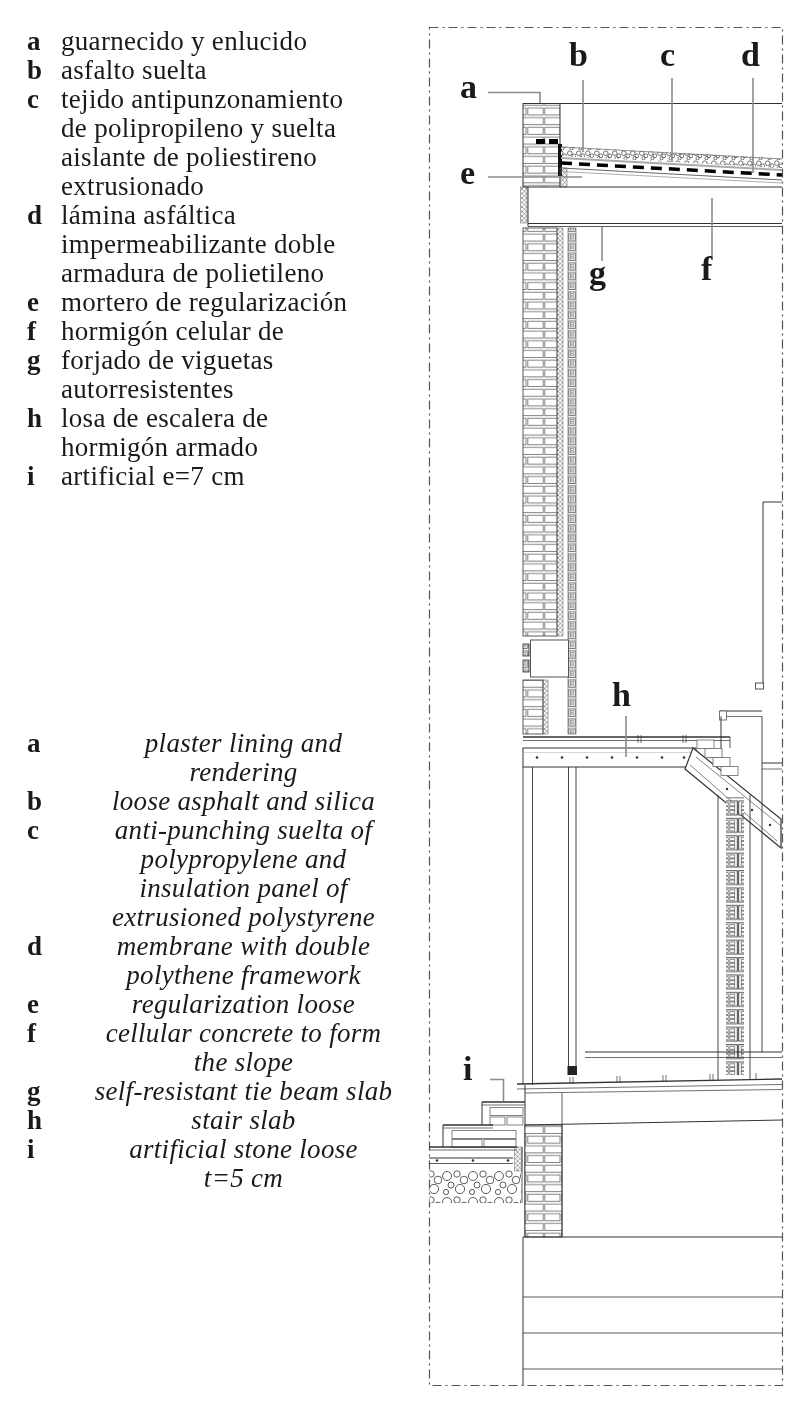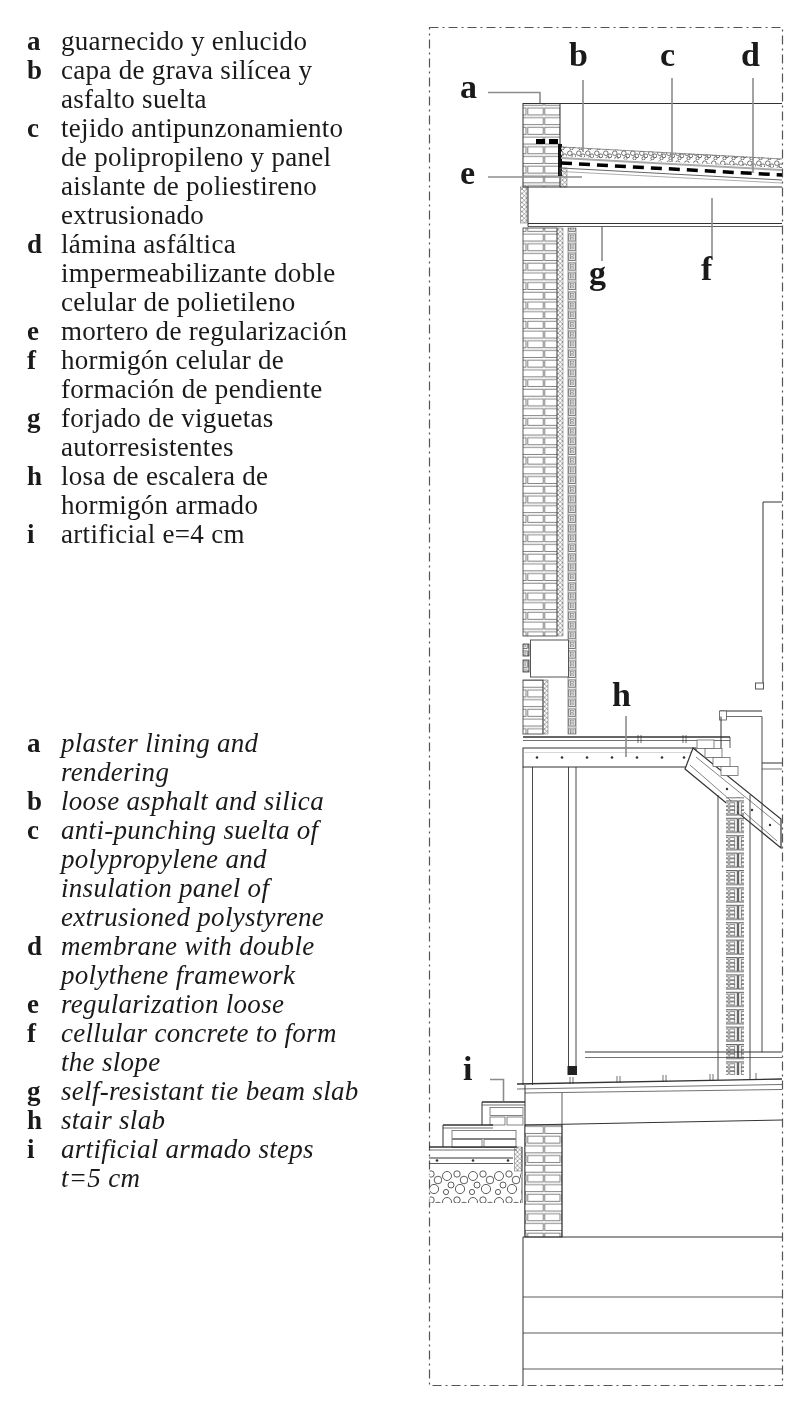--- a/index.html
+++ b/index.html
@@ -7,89 +7,87 @@
     width:806px;height:1405px;position:relative;background:#fff;
     font-family:"Liberation Serif","DejaVu Serif",serif;
     color:#1a1a1a;overflow:hidden;
   }
   .legend{position:absolute;left:22px;width:404px;font-size:27px;line-height:29px;letter-spacing:.3px;}
   .legend.es{top:27px;}
   .legend.en{top:729px;}
   .entry{display:flex;}
   .entry .letter{flex:none;width:34px;padding-left:5px;font-weight:bold;font-style:normal;}
   .entry .lines{flex:1;}
-  .legend.en .lines{font-style:italic;}
+  .legend.en .lines{font-style:italic;text-align:center;}
   .dlabel{position:absolute;font-weight:bold;font-size:34px;line-height:34px;}
   svg{position:absolute;left:0;top:0;}
 </style>
 </head>
 <body>
 
 <div class="legend es">
   <div class="entry">
     <span class="letter">a</span>
     <div class="lines">
         <div>guarnecido y enlucido</div>
       </div>
   </div>
   <div class="entry">
     <span class="letter">b</span>
     <div class="lines">
-      <div>capa de grava silícea y</div>
       <div>asfalto suelta</div>
     </div>
   </div>
   <div class="entry">
     <span class="letter">c</span>
     <div class="lines">
       <div>tejido antipunzonamiento</div>
-      <div>de polipropileno y panel</div>
+      <div>de polipropileno y suelta</div>
       <div>aislante de poliestireno</div>
       <div>extrusionado</div>
     </div>
   </div>
   <div class="entry">
     <span class="letter">d</span>
     <div class="lines">
       <div>lámina asfáltica</div>
       <div>impermeabilizante doble</div>
-      <div>celular de polietileno</div>
+      <div>armadura de polietileno</div>
     </div>
   </div>
   <div class="entry">
     <span class="letter">e</span>
     <div class="lines">
         <div>mortero de regularización</div>
       </div>
   </div>
   <div class="entry">
     <span class="letter">f</span>
     <div class="lines">
       <div>hormigón celular de</div>
-      <div>formación de pendiente</div>
     </div>
   </div>
   <div class="entry">
     <span class="letter">g</span>
     <div class="lines">
       <div>forjado de viguetas</div>
       <div>autorresistentes</div>
     </div>
   </div>
   <div class="entry">
     <span class="letter">h</span>
     <div class="lines">
       <div>losa de escalera de</div>
       <div>hormigón armado</div>
     </div>
   </div>
   <div class="entry">
     <span class="letter">i</span>
     <div class="lines">
-      <div>artificial e=4 cm</div>
+      <div>artificial e=7 cm</div>
     </div>
   </div>
 </div>
 
 <div class="legend en">
   <div class="entry">
     <span class="letter">a</span>
     <div class="lines">
       <div>plaster lining and</div>
       <div>rendering</div>
@@ -138,21 +136,21 @@
   </div>
   <div class="entry">
     <span class="letter">h</span>
     <div class="lines">
       <div>stair slab</div>
     </div>
   </div>
   <div class="entry">
     <span class="letter">i</span>
     <div class="lines">
-      <div>artificial armado steps</div>
+      <div>artificial stone loose</div>
       <div>t=5 cm</div>
     </div>
   </div>
 </div>
 
 <svg width="806" height="1405" viewBox="0 0 806 1405">
   <defs>
     <pattern id="brick" patternUnits="userSpaceOnUse" width="34" height="19.4">
       <rect x="0.8" y="1.2" width="32.4" height="7" fill="#fff" stroke="#777" stroke-width="0.9"></rect>
       <rect x="0.8" y="10.9" width="15.2" height="7" fill="#fff" stroke="#777" stroke-width="0.9"></rect>

